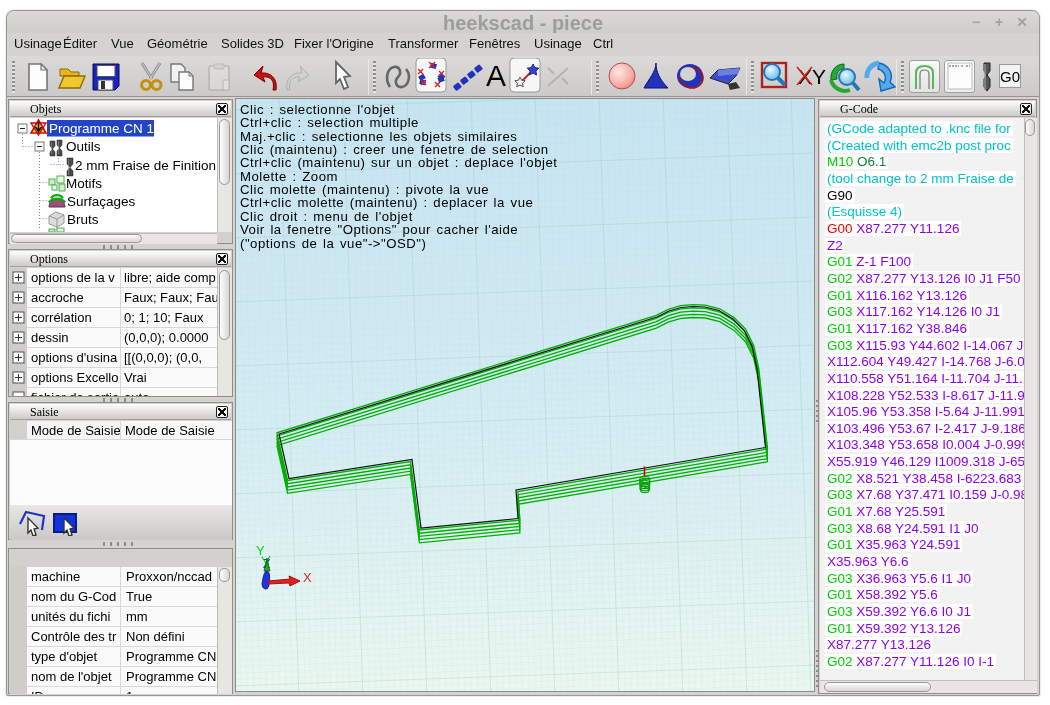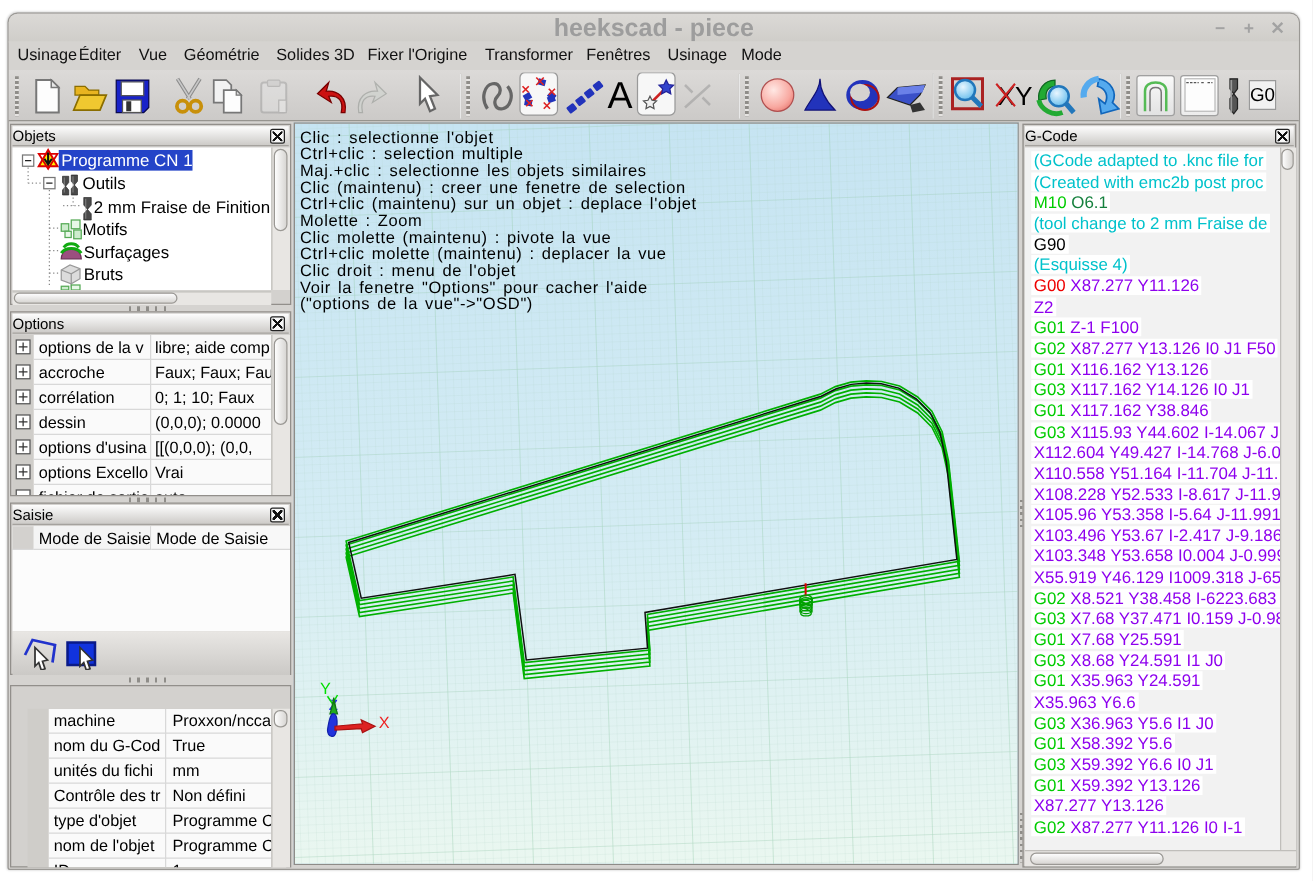--- a/index.html
+++ b/index.html
@@ -6,21 +6,21 @@
 .abs{position:absolute;}
 #win{left:6px;top:10px;width:1034px;height:686px;background:#d5d3d0;border:1px solid #9a9894;border-radius:8px 8px 2px 2px;box-shadow:0 0 2px rgba(0,0,0,.25);}
 #titlebar{left:7px;top:11px;width:1032px;height:23px;border-radius:7px 7px 0 0;background:linear-gradient(#dbd9d6,#cfcdc9);text-align:center;font-weight:bold;font-size:20px;color:#9d9d9d;line-height:24px;}
 .tbtn{top:14px;width:16px;height:16px;color:#a2a2a2;font-weight:bold;font-size:14px;line-height:16px;text-align:center;}
 #menubar{left:7px;top:33px;width:1032px;height:23px;background:#d5d3d0;}
 .mi{position:absolute;top:3px;font-size:13px;color:#111;}
 #toolbar{left:7px;top:56px;width:1032px;height:41px;background:linear-gradient(#dcdad8,#cccac8);border-bottom:1px solid #96948f;}
 .sep{top:59px;width:1px;height:36px;background:#aaa8a4;border-right:1px solid #e8e8e8;}
 .grip{top:61px;width:3px;height:32px;background-image:repeating-linear-gradient(#8f8d89 0 2px,#e6e4e2 2px 4px);}
 .panel{background:#d3d1ce;border:1px solid #928f8b;}
-.phead{position:absolute;left:1px;top:1px;right:1px;height:16px;background:linear-gradient(#fdfdfd,#cdcbc8);border-bottom:1px solid #a5a29e;font-size:12px;color:#000;padding-left:0;line-height:16px;}
+.phead{position:absolute;left:1px;top:1px;right:1px;height:16px;background:linear-gradient(#fdfdfd,#cdcbc8);border-bottom:1px solid #a5a29e;font-size:12px;color:#000;padding-left:20px;line-height:16px;font-family:Liberation Serif, serif;}
 .pclose{position:absolute;top:2px;right:3px;width:12px;height:12px;border:1px solid #222;border-radius:2px;background:#f6f6f6;}
 .pclose:before{content:"";position:absolute;left:1px;top:1px;width:8px;height:8px;background:
  linear-gradient(45deg,transparent 42%,#111 42%,#111 58%,transparent 58%),
  linear-gradient(-45deg,transparent 42%,#111 42%,#111 58%,transparent 58%);}
 .dots{height:4px;width:34px;background-image:repeating-linear-gradient(90deg,#8f8d89 0 2px,transparent 2px 7px);}
 .gline{white-space:nowrap;font-size:13.5px;line-height:16.65px;}
 .gline>span{background:#fff;padding:0 2px;}
 .cy{color:#00c2cb;}.gr{color:#00cc00;}.or{color:#15803d;}.rd{color:#ee0000;}.vi{color:#8e00ee;}.bk{color:#000;}
 </style></head>
 <body>
@@ -33,21 +33,21 @@
 <div class="abs" id="menubar"></div>
 <div class="abs mi" style="left:14px;top:36px;">Usinage</div>
 <div class="abs mi" style="left:63px;top:36px;">Éditer</div>
 <div class="abs mi" style="left:111px;top:36px;">Vue</div>
 <div class="abs mi" style="left:147px;top:36px;">Géométrie</div>
 <div class="abs mi" style="left:221px;top:36px;">Solides 3D</div>
 <div class="abs mi" style="left:294px;top:36px;">Fixer l'Origine</div>
 <div class="abs mi" style="left:388px;top:36px;">Transformer</div>
 <div class="abs mi" style="left:469px;top:36px;">Fenêtres</div>
 <div class="abs mi" style="left:534px;top:36px;">Usinage</div>
-<div class="abs mi" style="left:593px;top:36px;">Mode</div>
+<div class="abs mi" style="left:593px;top:36px;">Ctrl</div>
 <div class="abs" id="toolbar"></div>
 <div class="abs grip" style="left:12px;"></div>
 <svg class="abs" style="left:20px;top:58px;" width="350" height="38" viewBox="0 0 350 38">
 
  <g transform="translate(9,6)">
         <path d="M0,0 h12 l6,6 v20 h-18 z" fill="#fdfdfd" stroke="#777" stroke-width="1.6"></path>
         <path d="M12,0 l6,6 h-6 z" fill="#e8e8e8" stroke="#777" stroke-width="1.2"></path>
       </g>
 
  <g transform="translate(39,8)">
@@ -345,21 +345,21 @@
    <g transform="translate(34,0)">
             <path d="M2,4 h22 v18 h-22 z" fill="#1133dd" stroke="#0a1a88" stroke-width="2"></path>
             <path d="M12,8 L22,18 L18,19 L20,25 L17,26 L15,20 L12,23 z" fill="#fff" stroke="#333" stroke-width="1.4"></path>
           </g>
   </svg>
  </div>
 </div>
 <div class="abs dots" style="left:103px;top:542px;"></div>
 
 <div class="abs panel" style="left:8px;top:548px;width:225px;height:146px;">
- <div class="abs" style="left:13px;top:18px;width:207px;height:127px;background:#cfcdc9;overflow:hidden;" id="proprows">
+ <div class="abs" style="left:1px;top:18px;width:207px;height:127px;background:#cfcdc9;overflow:hidden;" id="proprows">
   <svg width="207" height="127" viewBox="0 0 207 127">
    <rect x="17" y="0" width="190" height="127" fill="#fafafa"></rect>
    <g stroke="#d8d8d8">
             <path d="M17,19.5 h190 M17,39.5 h190 M17,59.5 h190 M17,79.5 h190 M17,99.5 h190 M17,119.5 h190 M110.5,0 v127"></path>
           </g>
    <g font-size="13" fill="#000">
     <text x="21" y="14">machine</text>
             <text x="116" y="14">Proxxon/nccad</text>
     <text x="21" y="34">nom du G-Cod</text>
             <text x="116" y="34">True</text>

